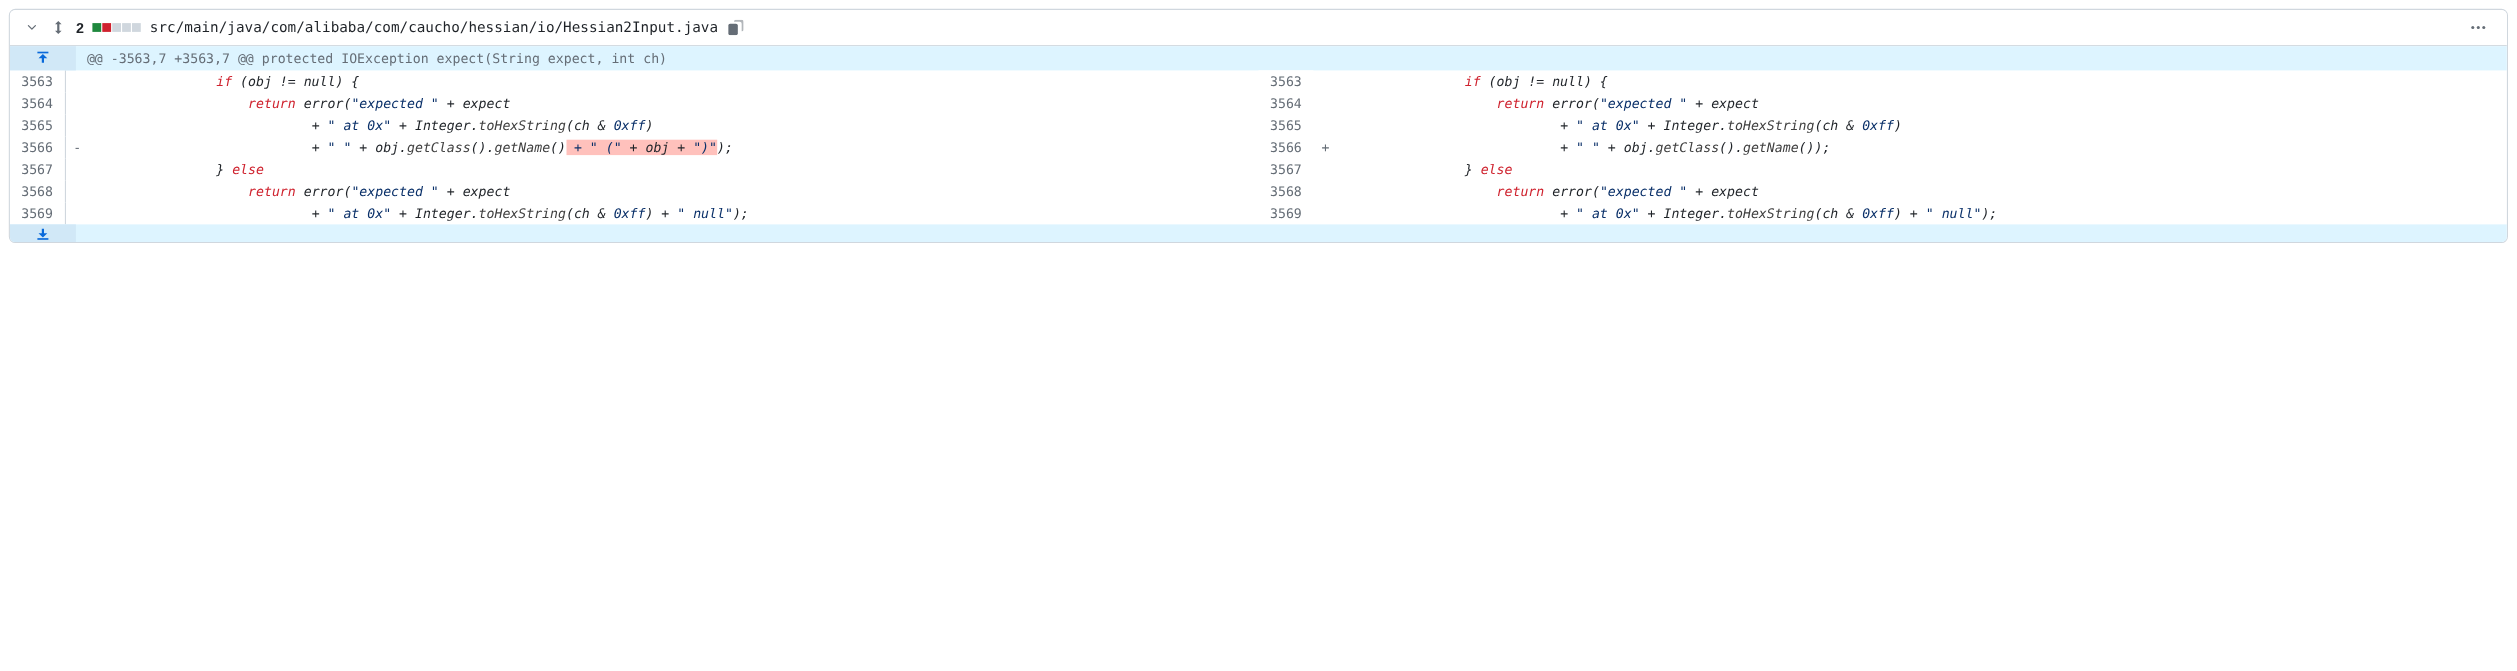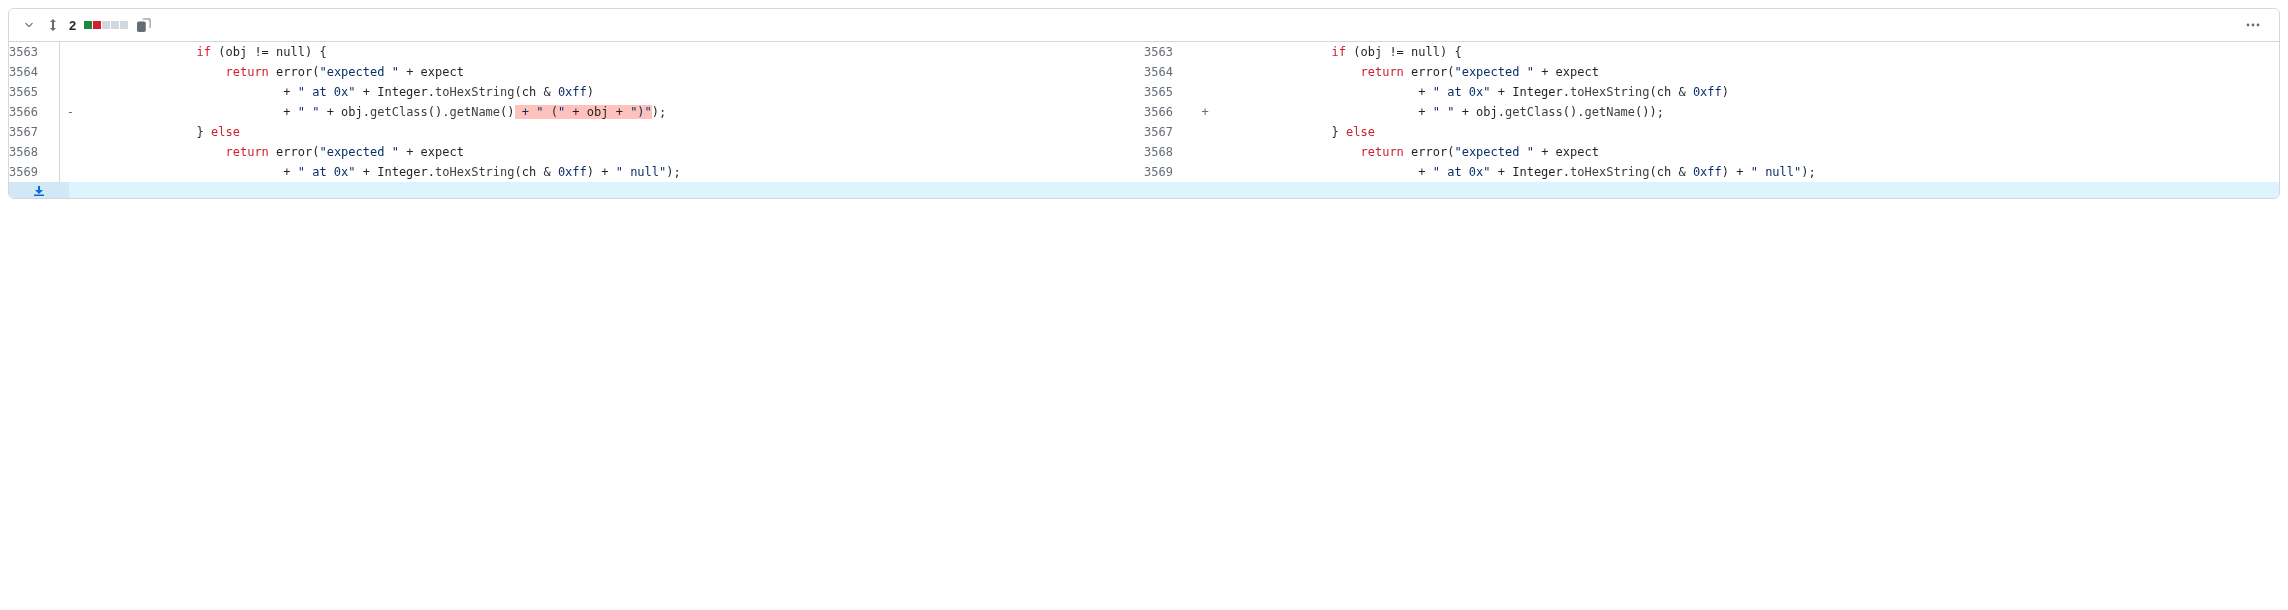--- a/index.html
+++ b/index.html
@@ -86,36 +86,37 @@
     font-family: ui-monospace, SFMono-Regular, Menlo, Consolas, monospace;
     font-size: 12px;
     line-height: 20px;
   }
   .diff-table td {
     vertical-align: top;
     padding: 0;
   }
   .lineno {
     width: 50px;
-    text-align: left;
+    text-align: center;
     padding: 0 10px;
     color: #656d76;
     background: #ffffff;
     user-select: none;
   }
   .marker {
     width: 22px;
     text-align: center;
     color: #656d76;
     user-select: none;
   }
   .code {
     white-space: pre-wrap;
     word-break: break-all;
     padding-right: 10px;
+    font-style: italic;
   }
   .del .hl     { background: #ffc1bc; }
   
   .k { color: #cf222e; }      
   .s { color: #0a3069; }      
   .m { color: #404040; }      
   .bottom-expand {
     background: #ddf4ff;
     display:flex;
   }
@@ -139,35 +140,45 @@
         </svg>
     </span>
     <span class="change-count">2</span>
     <span class="diff-stat">
       <span class="sq-green"></span>
       <span class="sq-red"></span>
       <span class="sq-gray"></span>
       <span class="sq-gray"></span>
       <span class="sq-gray"></span>
     </span>
+    <span class="file-path">src/main/java/com/alibaba/com/caucho/hessian/io/Hessian2Input.java</span>
     <span class="copy-icon">
       <svg width="14" height="14" viewBox="0 0 16 16">
           <path fill="currentColor" d="M0 6a2 2 0 012-2h6a2 2 0 012 2v8a2 2 0 01-2 2H2a2 2 0 01-2-2V6z"></path>
           <path fill="currentColor" d="M6 2a2 2 0 012-2h6a2 2 0 012 2v8a2 2 0 01-2 2V4a2 2 0 00-2-2H6z" opacity=".5"></path>
         </svg>
     </span>
     <span class="kebab">
       <svg width="16" height="16" viewBox="0 0 16 16">
           <circle cx="3" cy="8" r="1.4" fill="#656d76"></circle>
           <circle cx="8" cy="8" r="1.4" fill="#656d76"></circle>
           <circle cx="13" cy="8" r="1.4" fill="#656d76"></circle>
         </svg>
     </span>
   </div>
 
+  <div class="hunk-header">
+    <div class="hunk-expand">
+      <svg width="16" height="16" viewBox="0 0 16 16">
+          <path fill="#0969da" d="M8 4l4 4H9v4H7V8H4l4-4z"></path>
+          <rect x="3" y="2" width="10" height="1.5" fill="#0969da"></rect>
+        </svg>
+    </div>
+    <div class="hunk-text">@@ -3563,7 +3563,7 @@ protected IOException expect(String expect, int ch)</div>
+  </div>
 
   <table class="diff-table">
     <colgroup>
       <col style="width:50px">
         <col style="width:22px">
         <col>
         <col style="width:50px">
         <col style="width:22px">
         <col>
     </colgroup>

